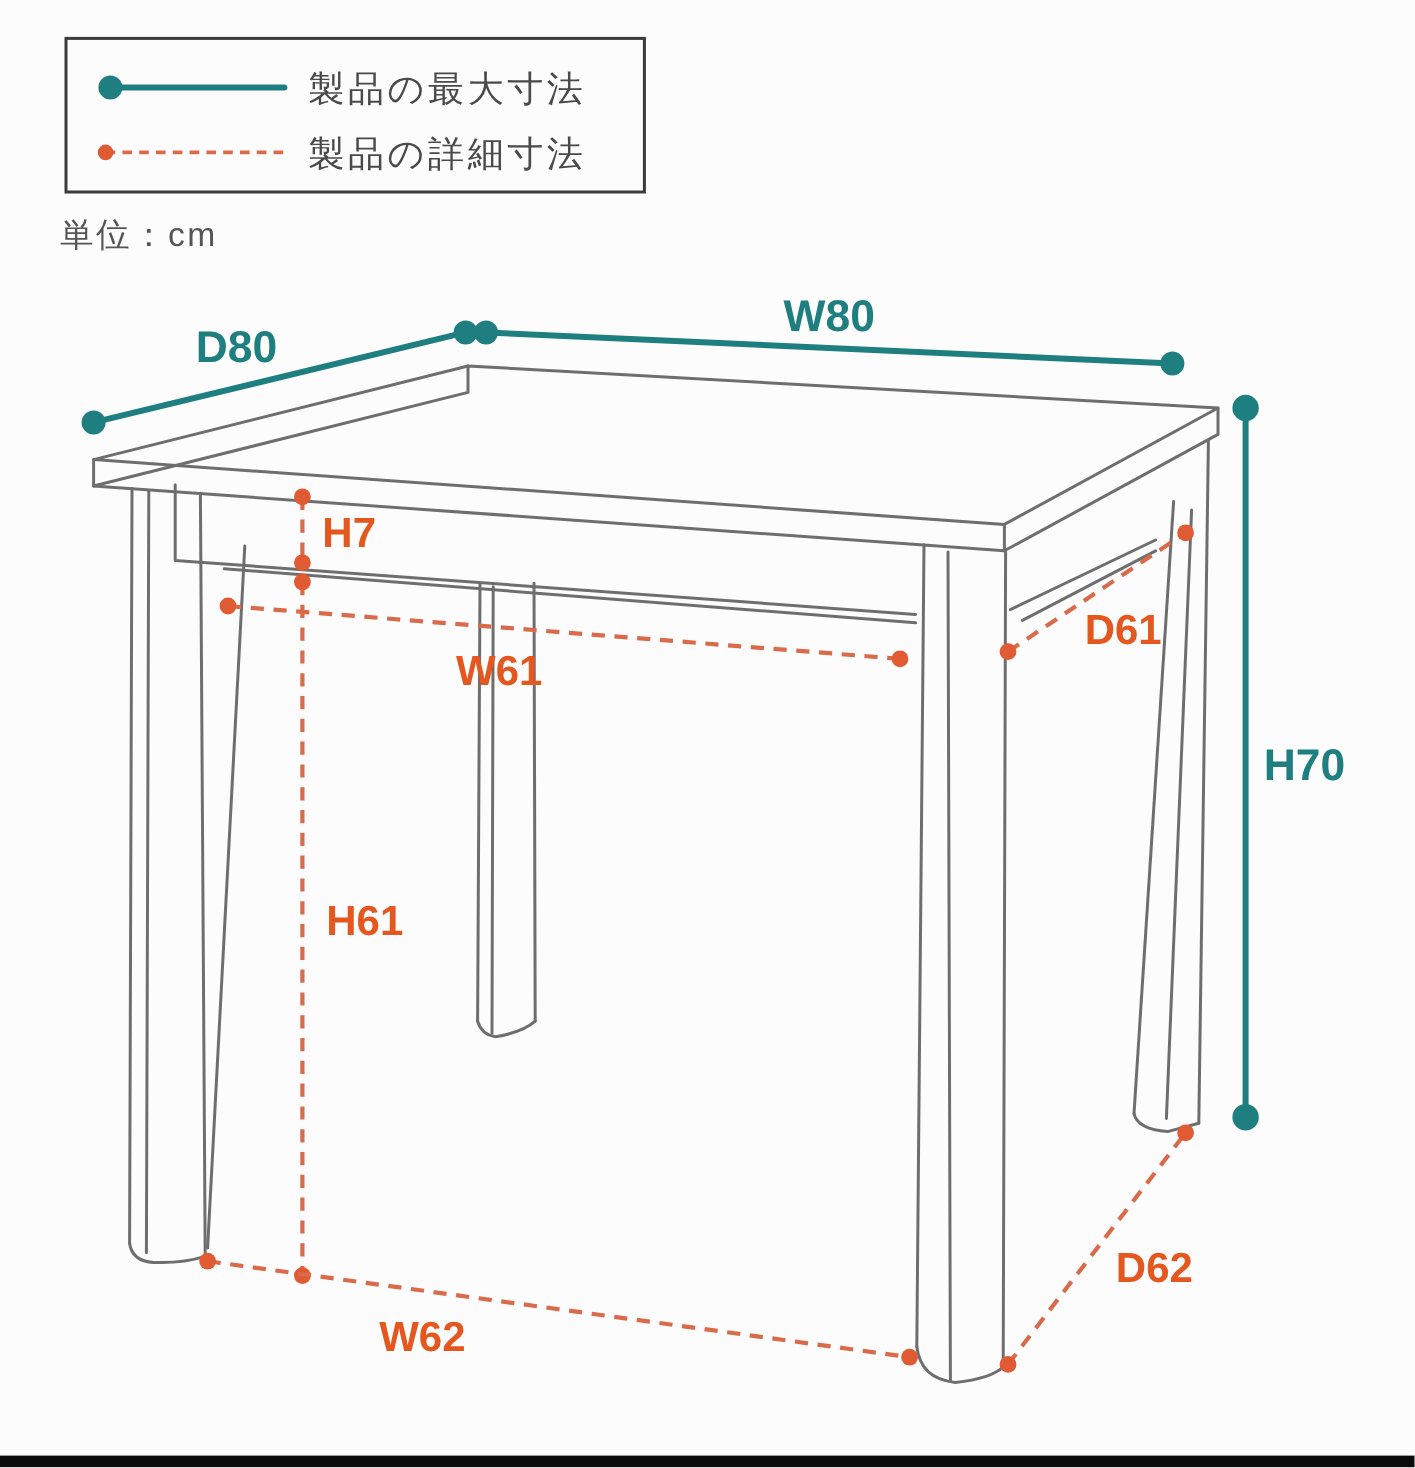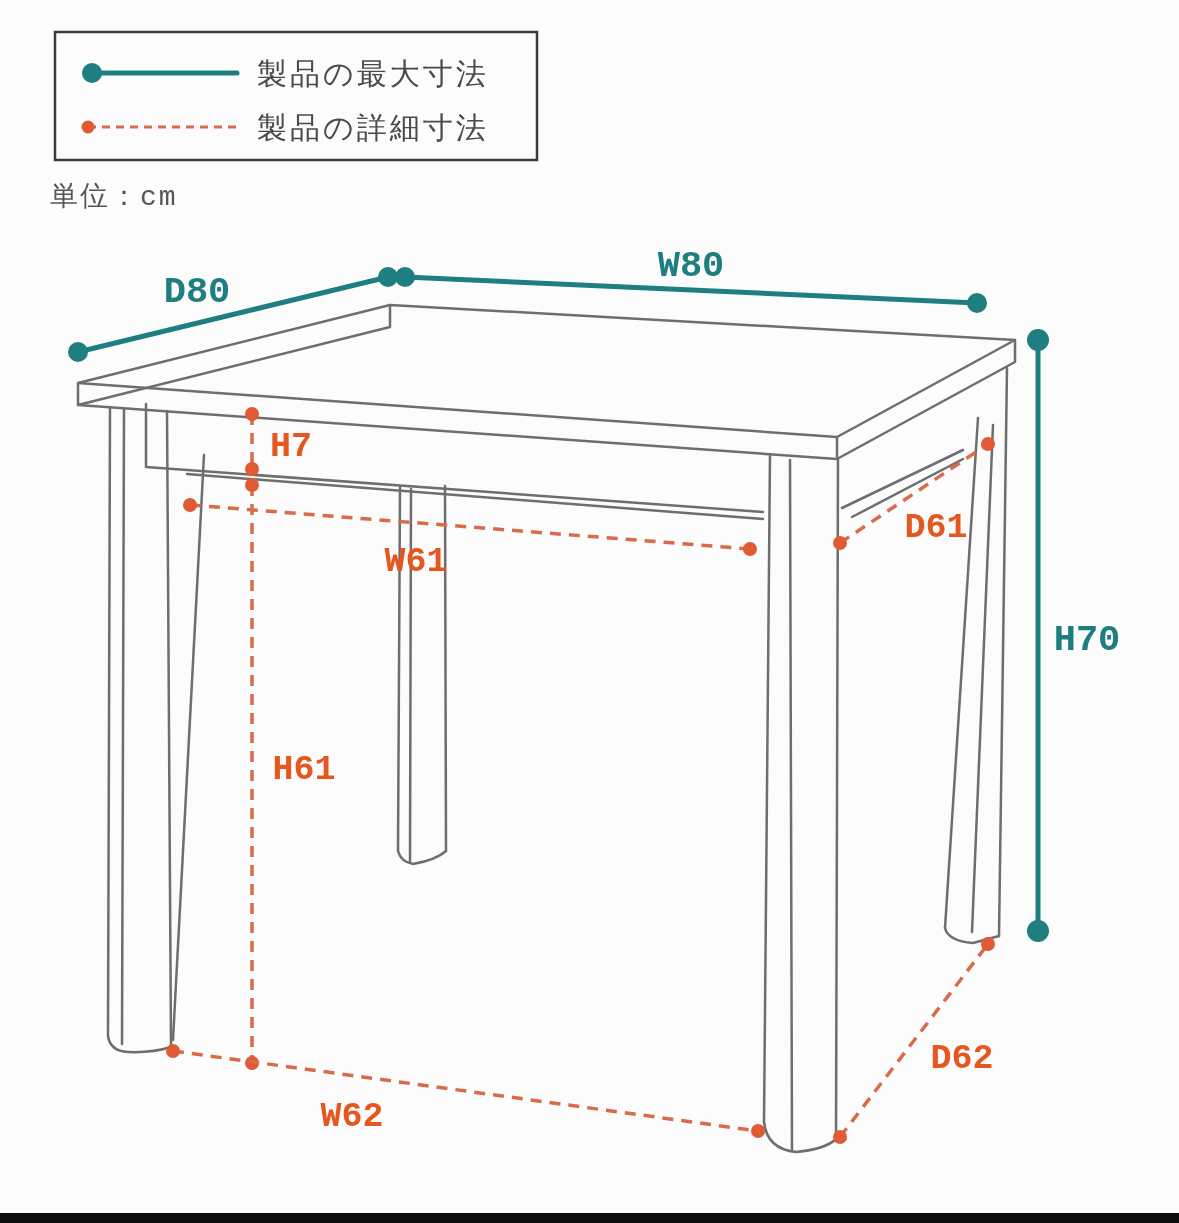--- a/index.html
+++ b/index.html
@@ -2,21 +2,21 @@
 <html style="--teal: #1F7E7F; --orange: #E4571F; --orange-dash: #D96A4A; --orange-dot: #E05A33; --line-gray: #6E6E6E; --text-gray: #4A4A4A; --bar-black: #0B0B0B; --bg: #FCFCFC;"><head>
 <meta charset="utf-8">
 <style>
   :root{
     --teal:#1F7E7F; --orange:#E4571F; --orange-dash:#D96A4A; --orange-dot:#E05A33;
     --line-gray:#6E6E6E; --text-gray:#4A4A4A; --bar-black:#0B0B0B; --bg:#FCFCFC;
   }
   html,body{margin:0;padding:0;background:#fff;}
   .stage{
     position:relative;width:1179px;height:1223px;background:var(--bg);
-    font-family:Liberation Mono, monospace;overflow:hidden;
+    font-family:Liberation Sans, sans-serif;overflow:hidden;
   }
   svg{position:absolute;left:0;top:0;display:block;}
   .tbl{stroke:var(--line-gray);stroke-width:2.5;fill:none;stroke-linecap:round;stroke-linejoin:round;}
   .tbl-face{stroke:var(--line-gray);stroke-width:2.5;fill:var(--bg);stroke-linejoin:round;}
   .teal-line{stroke:var(--teal);stroke-width:5;fill:none;stroke-linecap:round;}
   .teal-dot{fill:var(--teal);}
   .o-dash{stroke:var(--orange-dash);stroke-width:3.5;fill:none;stroke-dasharray:11 8;stroke-linecap:butt;}
   .o-dot{fill:var(--orange-dot);}
   .dim-teal{fill:var(--teal);font-size:37px;font-weight:bold;text-anchor:middle;}
   .dim-orange{fill:var(--orange);font-size:35px;font-weight:bold;text-anchor:middle;}

